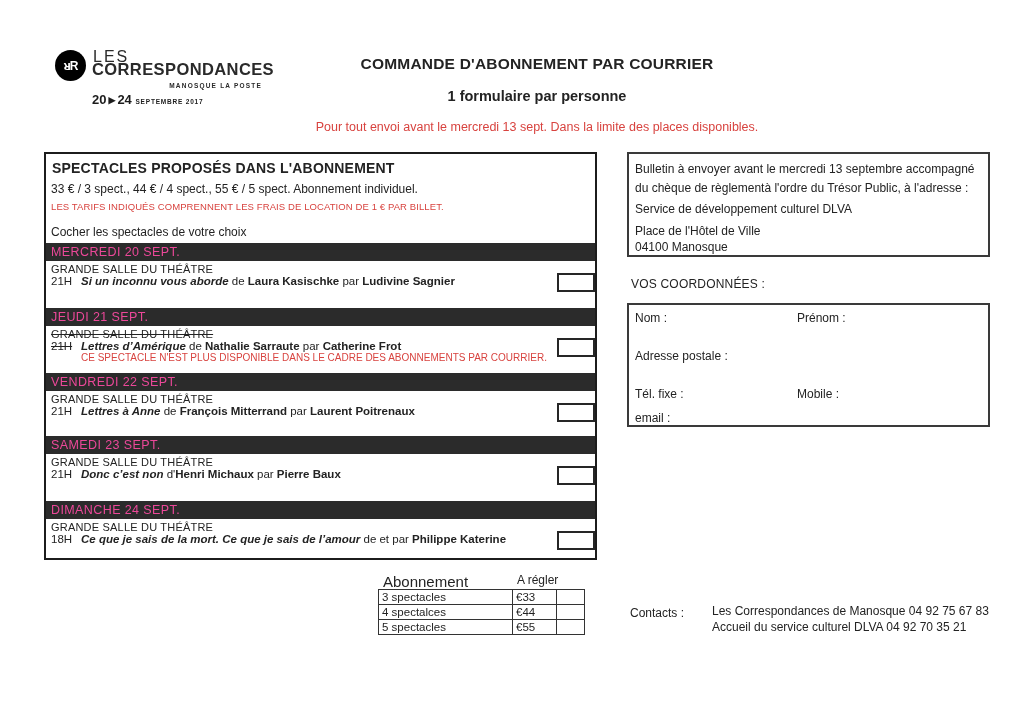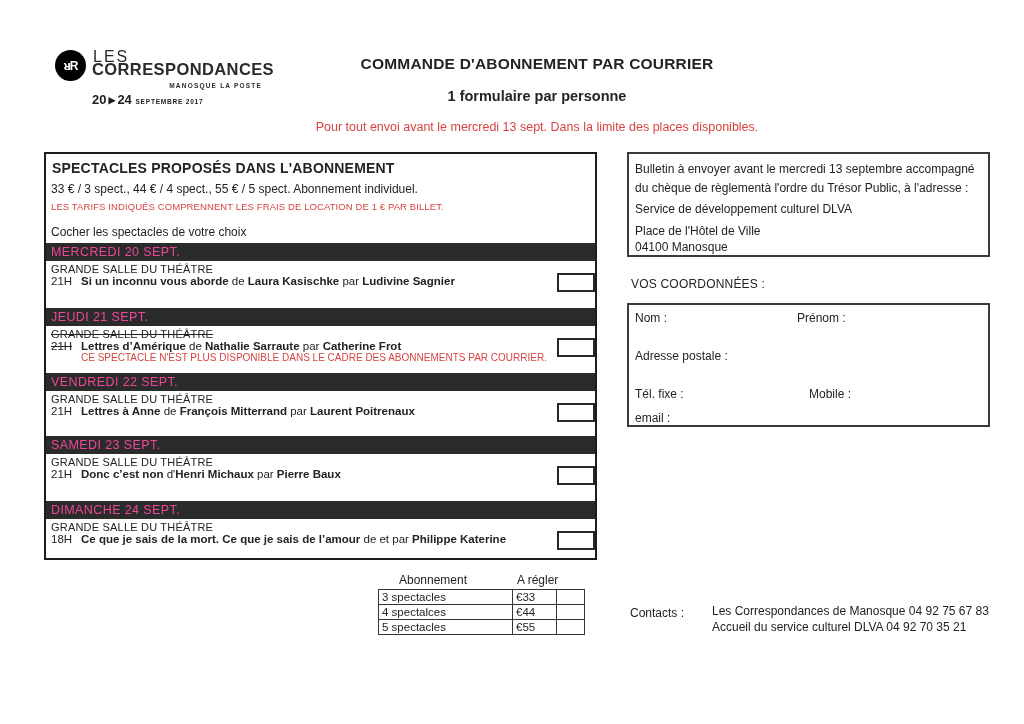--- a/index.html
+++ b/index.html
@@ -34,41 +34,41 @@
   .prog-title{position:absolute;left:6px;top:6px;font-size:14px;font-weight:bold;letter-spacing:0.2px;}
   .prog-pricing{position:absolute;left:5px;top:28px;font-size:12px;}
   .prog-tariff{position:absolute;left:5px;top:47px;font-size:9.5px;color:var(--red);letter-spacing:0.1px;}
   .prog-instr{position:absolute;left:5px;top:71px;font-size:12px;}
 
   .day-bar{position:absolute;left:0;right:0;top:var(--t);height:18px;background:var(--bar);
     color:#ec4899;font-size:12.5px;line-height:18px;padding-left:5px;letter-spacing:0.4px;box-sizing:border-box;}
   .venue{position:absolute;left:5px;top:calc(var(--t) + 20px);font-size:11px;letter-spacing:0.2px;}
   .perf{position:absolute;left:5px;top:calc(var(--t) + 32px);font-size:11.5px;white-space:nowrap;}
   .perf .time{display:inline-block;width:30px;}
-  .seg-title{font-weight:bold;}
+  .seg-title{font-weight:bold;font-style:italic;}
   .seg-name{font-weight:bold;}
   .day-note{position:absolute;left:35px;top:calc(var(--t) + 44px);font-size:10px;color:var(--red);}
   .checkbox{position:absolute;right:0;top:calc(var(--t) + 30px);width:34px;height:15px;border:2px solid #262626;background:#fff;}
   .struck .venue,.struck .time{text-decoration:line-through;}
 
   
   .bulletin-box{position:absolute;left:627px;top:152px;width:359px;height:101px;border:2px solid #3a3a3a;}
   .bulletin-box .bl{position:absolute;left:6px;right:4px;font-size:12px;}
   .bl0{top:8px;} .bl1{top:27px;} .bl2{top:48px;} .bl3{top:70px;} .bl4{top:86px;}
 
   .coord-label{position:absolute;left:631px;top:277px;font-size:12px;letter-spacing:0.2px;}
   .coord-box{position:absolute;left:627px;top:303px;width:359px;height:120px;border:2px solid #3a3a3a;}
   .coord-box .fld{position:absolute;font-size:12px;}
   .f-nom{left:6px;top:6px;} .f-prenom{left:168px;top:6px;}
   .f-adresse{left:6px;top:20px;margin-top:24px;}
-  .f-tel{left:6px;top:82px;} .f-mobile{left:180px;top:82px;}
+  .f-tel{left:6px;top:82px;} .f-mobile{left:168px;top:82px;}
   .f-email{left:6px;top:106px;}
 
   
-  .sum-h1{position:absolute;left:383px;top:573px;font-size:12px;margin-left:16px;}
+  .sum-h1{position:absolute;left:383px;top:573px;font-size:15px;}
   .sum-h2{position:absolute;left:517px;top:573px;font-size:12px;}
   .sum-table{position:absolute;left:378px;top:589px;width:205px;border:1.5px solid #333;border-bottom:none;}
   .sum-row{display:flex;height:14px;border-bottom:1.5px solid #333;}
   .sum-row .c{font-size:11.5px;line-height:14px;padding-left:3px;box-sizing:border-box;}
   .c1{width:134px;border-right:1.5px solid #333;}
   .c2{width:44px;border-right:1.5px solid #333;}
   .c3{flex:1;}
 
   
   .contacts-label{position:absolute;left:630px;top:606px;font-size:12px;}

